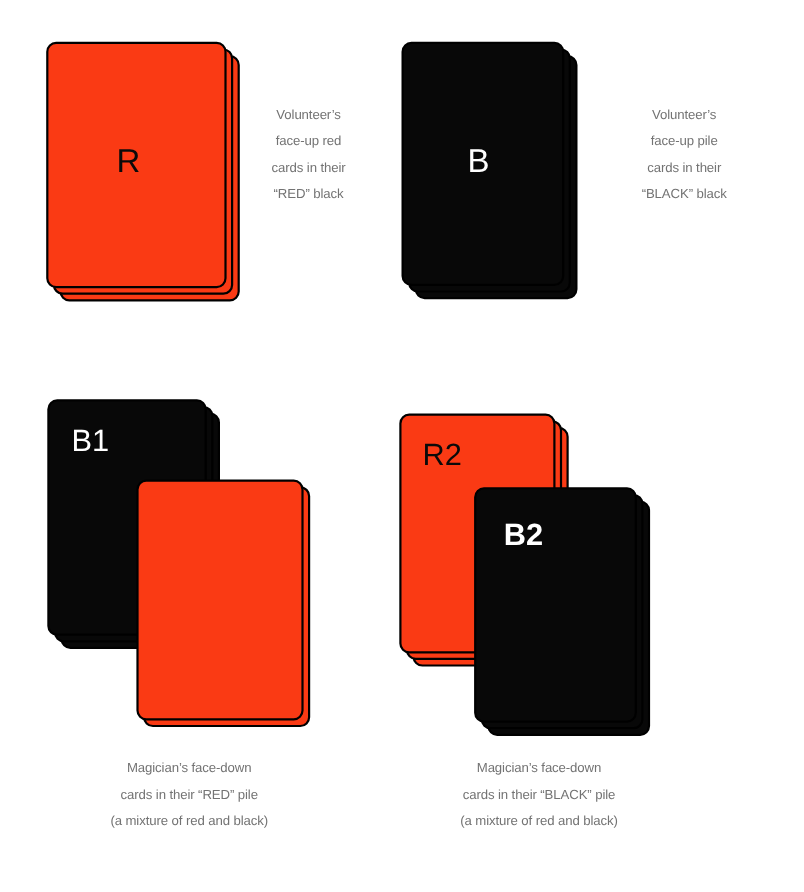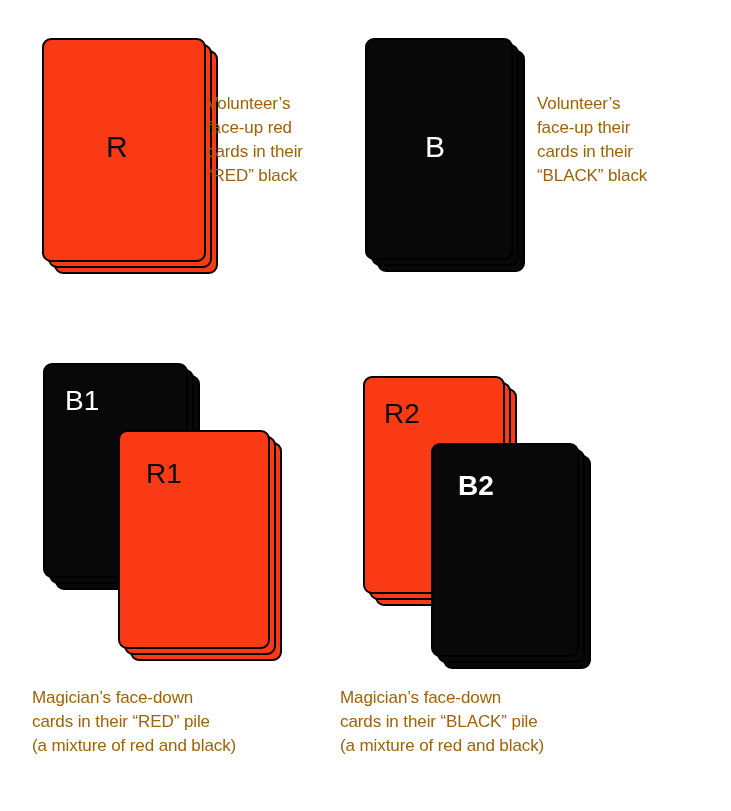--- a/index.html
+++ b/index.html
@@ -45,24 +45,25 @@
     line-height: 1;
     white-space: nowrap;
     user-select: none;
   }
   .label-dark  { color: #0a0a0a; }
   .label-light { color: #ffffff; }
 
   
   .caption {
     position: absolute;
+    text-align: center;
     font-family: "Liberation Sans", sans-serif;
-    font-size: 17px;
+    font-size: 12px;
     line-height: 24px;
-    color: #a16207;
+    color: #737373;
     letter-spacing: -0.1px;
   }
   .caption .ln { display: block; }
 </style>
 </head>
 <body>
 
 <div id="stage">
 
   <div class="stack" style="left:42px; top:38px; width:180px; height:240px;">
@@ -86,38 +87,35 @@
   <div class="stack" style="left:365px; top:38px; width:180px; height:240px;">
     <div class="card black" style="left:12px; top:12px; width:148px; height:222px;"></div>
     <div class="card black" style="left:6px; top:6px; width:148px; height:222px;"></div>
     <div class="card black" style="left:0px; top:0px; width:148px; height:222px;">
       <span class="card-label label-light" style="left:58px; top:92px; font-size:30px;">B</span>
     </div>
   </div>
 
   <div class="caption" style="left:537px; top:92px; width:170px;">
     <span class="ln">Volunteer’s</span>
-    <span class="ln">face-up their</span>
+    <span class="ln">face-up pile</span>
     <span class="ln">cards in their</span>
     <span class="ln">“BLACK” black</span>
   </div>
 
   <div class="stack" style="left:43px; top:363px; width:250px; height:305px;padding-left:44px;">
 
     <div class="card black" style="left:12px; top:12px; width:145px; height:215px;"></div>
     <div class="card black" style="left:6px; top:6px; width:145px; height:215px;"></div>
     <div class="card black" style="left:0px; top:0px; width:145px; height:215px;">
       <span class="card-label label-light" style="left:20px; top:22px; font-size:28px;">B1</span>
     </div>
 
     <div class="card red" style="left:87px; top:79px; width:152px; height:219px;"></div>
     <div class="card red" style="left:81px; top:73px; width:152px; height:219px;"></div>
-    <div class="card red" style="left:75px; top:67px; width:152px; height:219px;">
-      <span class="card-label label-dark" style="left:26px; top:28px; font-size:28px;">R1</span>
-    </div>
   </div>
 
   <div class="caption" style="left:32px; top:686px; width:280px;">
     <span class="ln">Magician’s face-down</span>
     <span class="ln">cards in their “RED” pile</span>
     <span class="ln">(a mixture of red and black)</span>
   </div>
 
   <div class="stack" style="left:363px; top:376px; width:250px; height:305px;">
 

